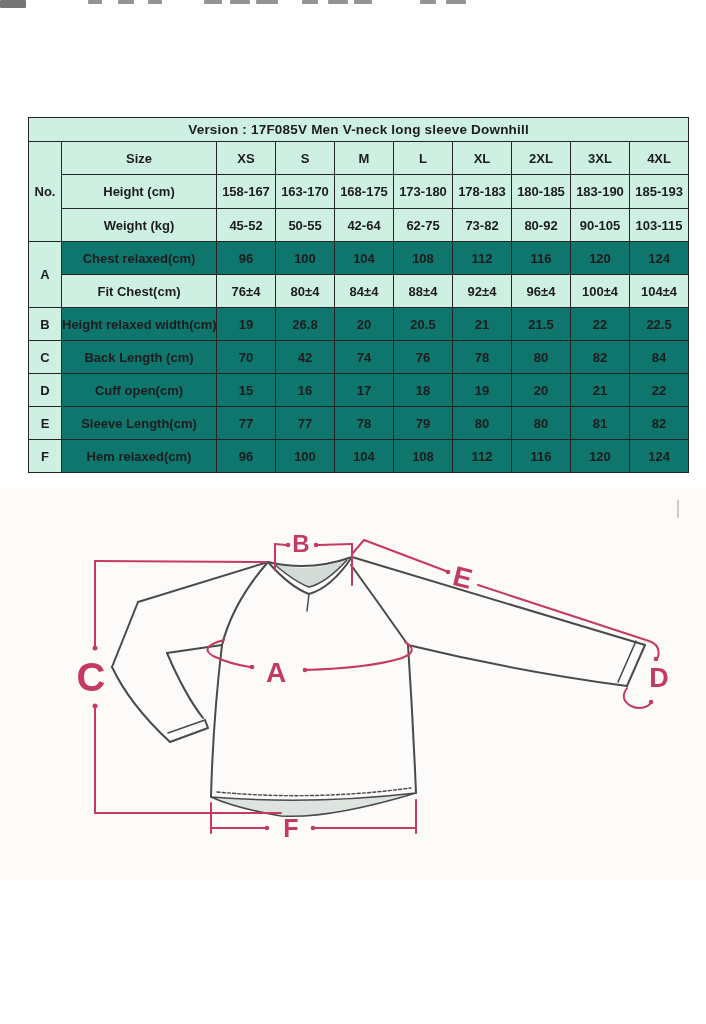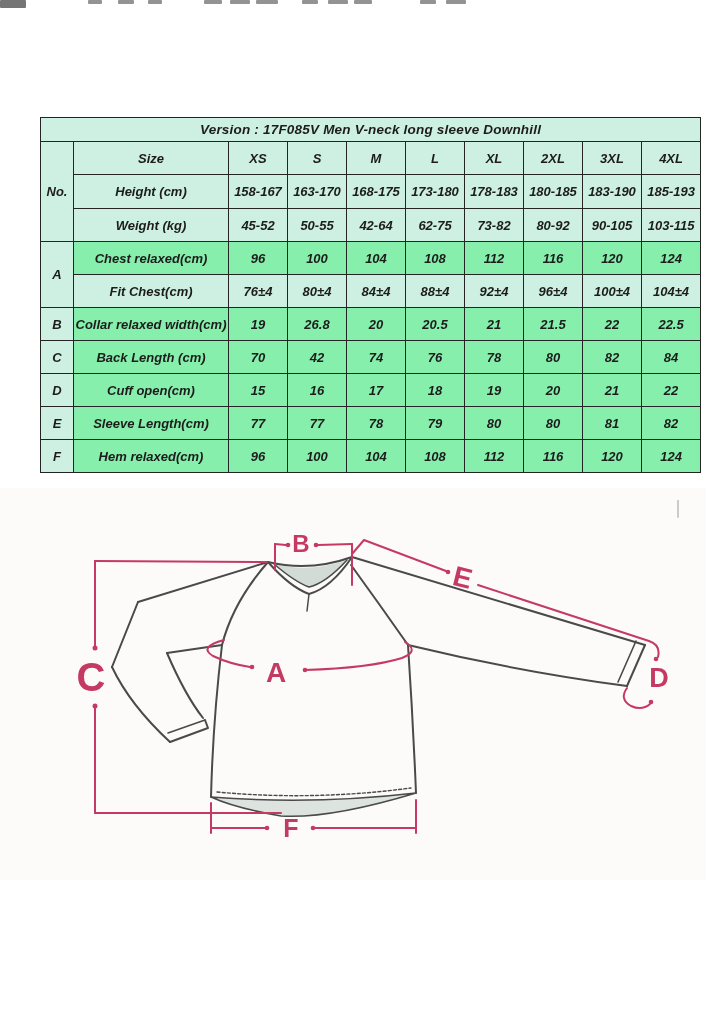--- a/index.html
+++ b/index.html
@@ -5,33 +5,32 @@
   html,body{margin:0;padding:0;}
   body{
     width:706px;height:1024px;position:relative;background:#ffffff;
     font-family:"Liberation Sans", sans-serif;overflow:hidden;
   }
   
   .artifact{position:absolute;top:0;height:4px;background:#3a3a3a;opacity:.55;border-radius:1px;}
   .artifact.tall{height:8px;opacity:.7;}
   
   table.size-table{
-    position:absolute;left:40px;top:117px;width:660px;
+    position:absolute;left:28px;top:117px;width:660px;
     border-collapse:collapse;table-layout:fixed;
     font-family:"Liberation Sans", sans-serif;
-    font-style:italic;
   }
   .size-table td{
     border:1.6px solid #242424;
     text-align:center;vertical-align:middle;
     font-size:13px;font-weight:600;color:#1c1c1c;
     padding:0;overflow:hidden;white-space:nowrap;
   }
   .size-table td.mint{background:#cdf0e2;}
-  .size-table td.white{background:#86efac;}
+  .size-table td.white{background:#0f766e;}
   .size-table td.version-cell{
     font-size:13.5px;font-weight:700;letter-spacing:.2px;
   }
   tr.version-row{height:24px;}
   
   .photo-area{position:absolute;left:0;top:488px;width:706px;height:392px;background:#fcfbfa;}
   svg.diagram{position:absolute;left:0;top:500px;}
   svg text{font-family:"Liberation Sans", sans-serif;font-weight:700;}
 </style>
 </head>
@@ -121,21 +120,21 @@
         <td class="mint">80±4</td>
         <td class="mint">84±4</td>
         <td class="mint">88±4</td>
         <td class="mint">92±4</td>
         <td class="mint">96±4</td>
         <td class="mint">100±4</td>
         <td class="mint">104±4</td>
       </tr>
       <tr style="height: 33px;">
         <td rowspan="1" class="mint">B</td>
-        <td class="white">Collar relaxed width(cm)</td>
+        <td class="white">Height relaxed width(cm)</td>
         <td class="white">19</td>
         <td class="white">26.8</td>
         <td class="white">20</td>
         <td class="white">20.5</td>
         <td class="white">21</td>
         <td class="white">21.5</td>
         <td class="white">22</td>
         <td class="white">22.5</td>
       </tr>
       <tr style="height: 33px;">

